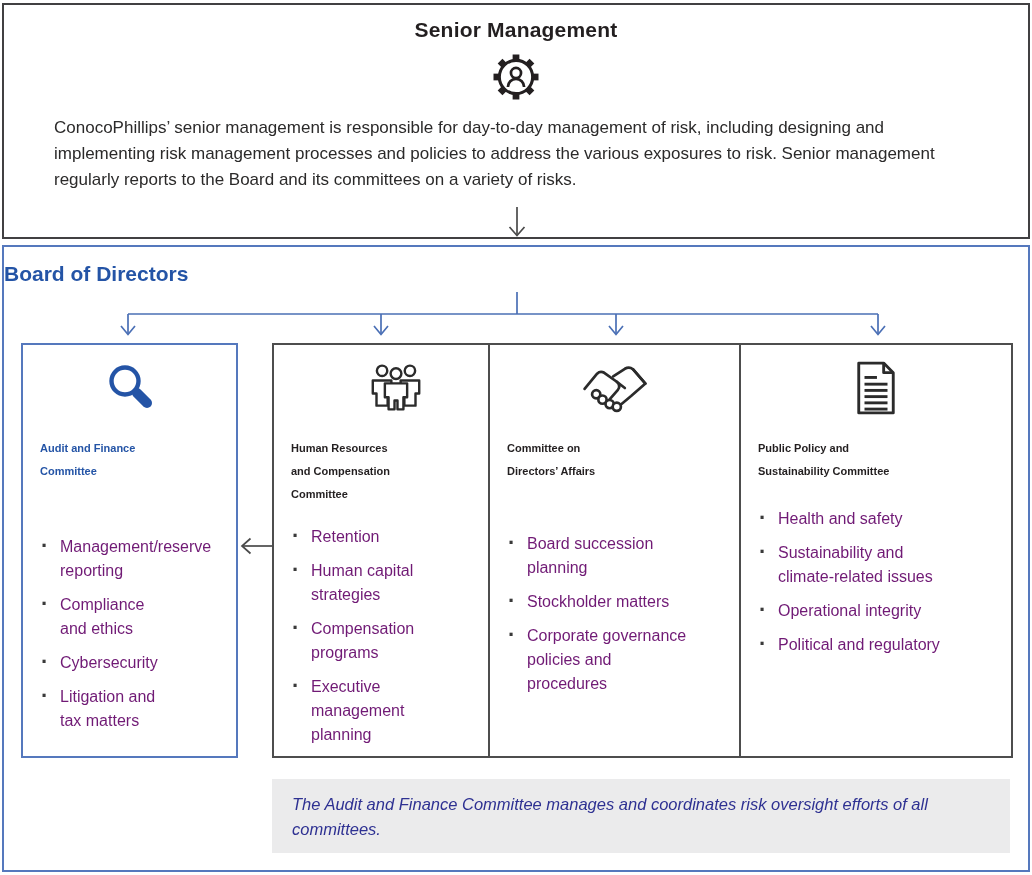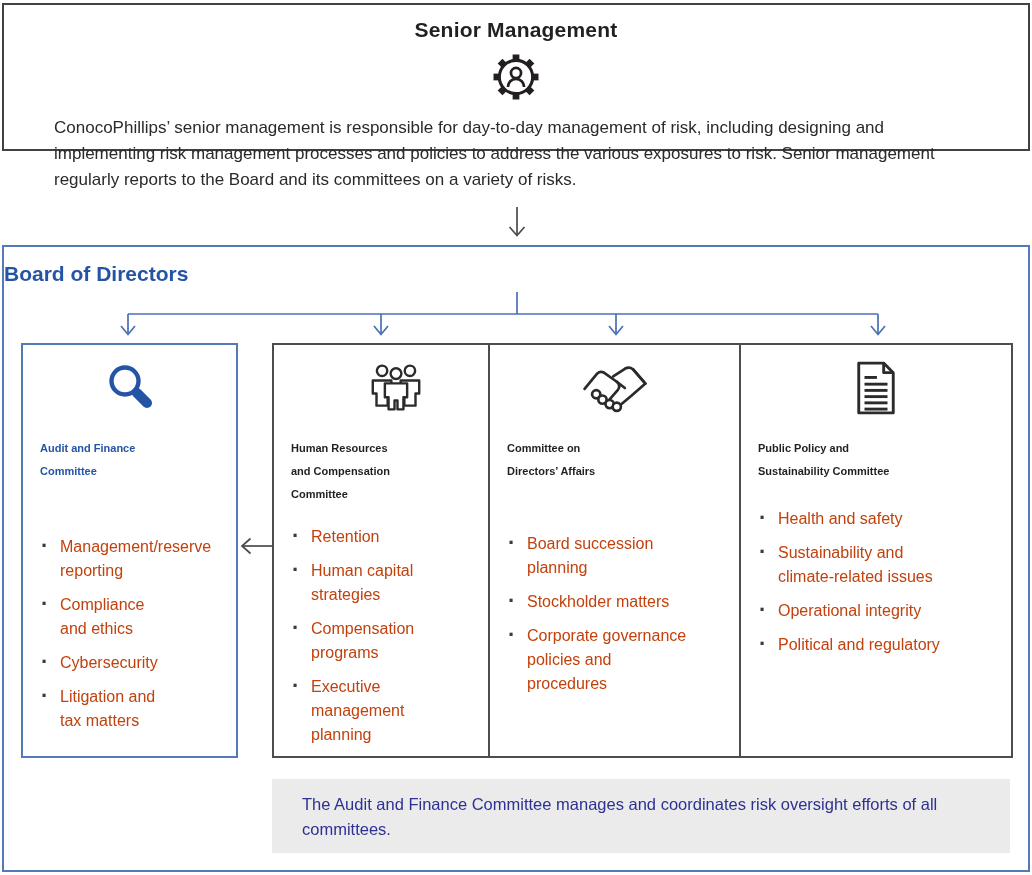--- a/index.html
+++ b/index.html
@@ -1,20 +1,20 @@
 <!DOCTYPE html>
 <html><head>
 <meta charset="utf-8">
 <style>
   * { margin:0; padding:0; box-sizing:border-box; }
   body { font-family:"Liberation Sans", sans-serif; background:#fff; }
   #page { position:relative; width:1032px; height:875px; background:#ffffff; overflow:hidden; }
 
   
-  .senior-box { position:absolute; left:2px; top:3px; width:1028px; height:148px;
+  .senior-box { position:absolute; left:2px; top:3px; width:1028px; height:236px;
     border:2px solid #414042; background:#fff; }
   .senior-title { margin-top:13px; text-align:center; font-size:21px; font-weight:bold;
     color:#231f20; letter-spacing:.2px; }
   .senior-icon-row { display:flex; justify-content:center; margin-top:7px; height:56px; align-items:center; }
   .senior-desc { margin:10px 48px 0 50px; font-size:17px; line-height:26px; color:#2b2a2a; }
 
   
   .board-box { position:absolute; left:2px; top:245px; width:1028px; height:627px;
     border:2px solid #5578bd; background:#fff; }
   .board-title { margin-top:15px; text-align:left; font-size:21px; font-weight:bold; color:#2454a6; }
@@ -29,28 +29,28 @@
     display:flex; justify-content:center; align-items:center; }
   .cbox .ctitle { position:absolute; top:92px; left:17px; right:5px; font-size:11px;
     font-weight:bold; line-height:23px; color:#231f20; white-space:pre-line; }
   .cbox.audit .ctitle { color:#2454a6; }
   .cbox ul { position:absolute; left:17px; right:4px; list-style:none; }
   .cbox.audit ul { top:190px; }
   .cbox.hr    ul { top:180px; }
   .cbox.cda   ul { top:187px; }
   .cbox.pps   ul { top:162px; }
   .cbox li { position:relative; padding-left:20px; margin-bottom:10px; font-size:16px;
-    line-height:24px; color:#c2410c; white-space:pre-line; }
+    line-height:24px; color:#701a75; white-space:pre-line; }
   .cbox li::before { content:"·"; position:absolute; left:1px; top:-1px; font-size:22px;
     font-weight:bold; color:#3a3a3a; }
 
   
   .note-box { position:absolute; left:272px; top:779px; width:738px; height:74px; background:#ebebec; }
-  .note-text { position:absolute; left:30px; top:13px; width:680px; font-size:16.5px;
-    color:#2e3192; line-height:25px; }
+  .note-text { position:absolute; left:20px; top:13px; width:680px; font-size:16.5px;
+    font-style:italic; color:#2e3192; line-height:25px; }
 
   .connectors { position:absolute; left:0; top:0; width:1032px; height:875px; pointer-events:none; }
   svg { display:block; }
 </style>
 </head>
 <body>
 
 <div id="page">
 
   <div class="senior-box">

